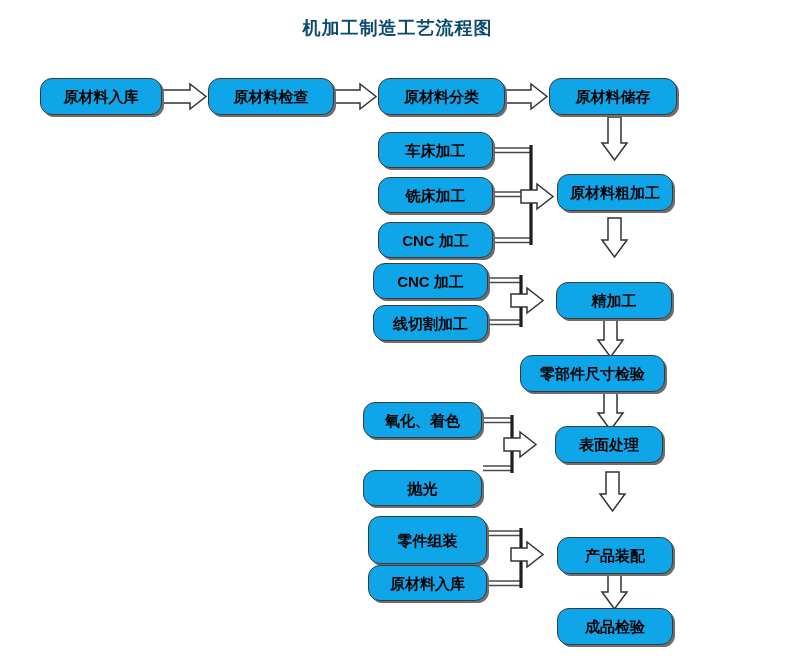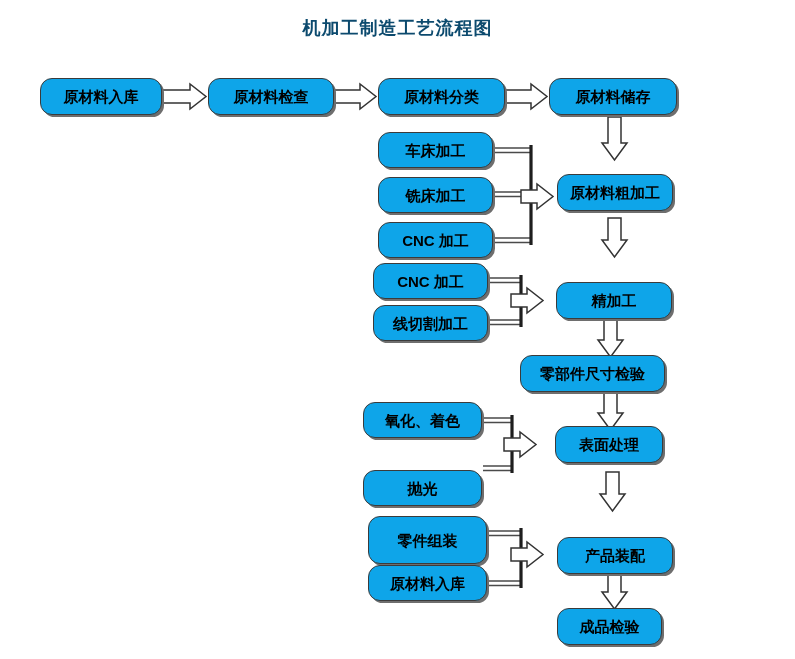--- a/index.html
+++ b/index.html
@@ -198,17 +198,17 @@
   <div class="node" style="left:368px; top:516px; width:119px; height:48px;">
     <span>零件组装</span>
   </div>
   <div class="node" style="left:368px; top:565px; width:119px; height:36px;">
     <span>原材料入库</span>
   </div>
   <div class="node" style="left:557px; top:537px; width:116px; height:37px;">
     <span>产品装配</span>
   </div>
 
-  <div class="node" style="left:557px; top:608px; width:105px; height:37px;">
+  <div class="node" style="left:557px; top:608px; width:116px; height:37px;">
     <span>成品检验</span>
   </div>
 
 </div>
 
 </body></html>

